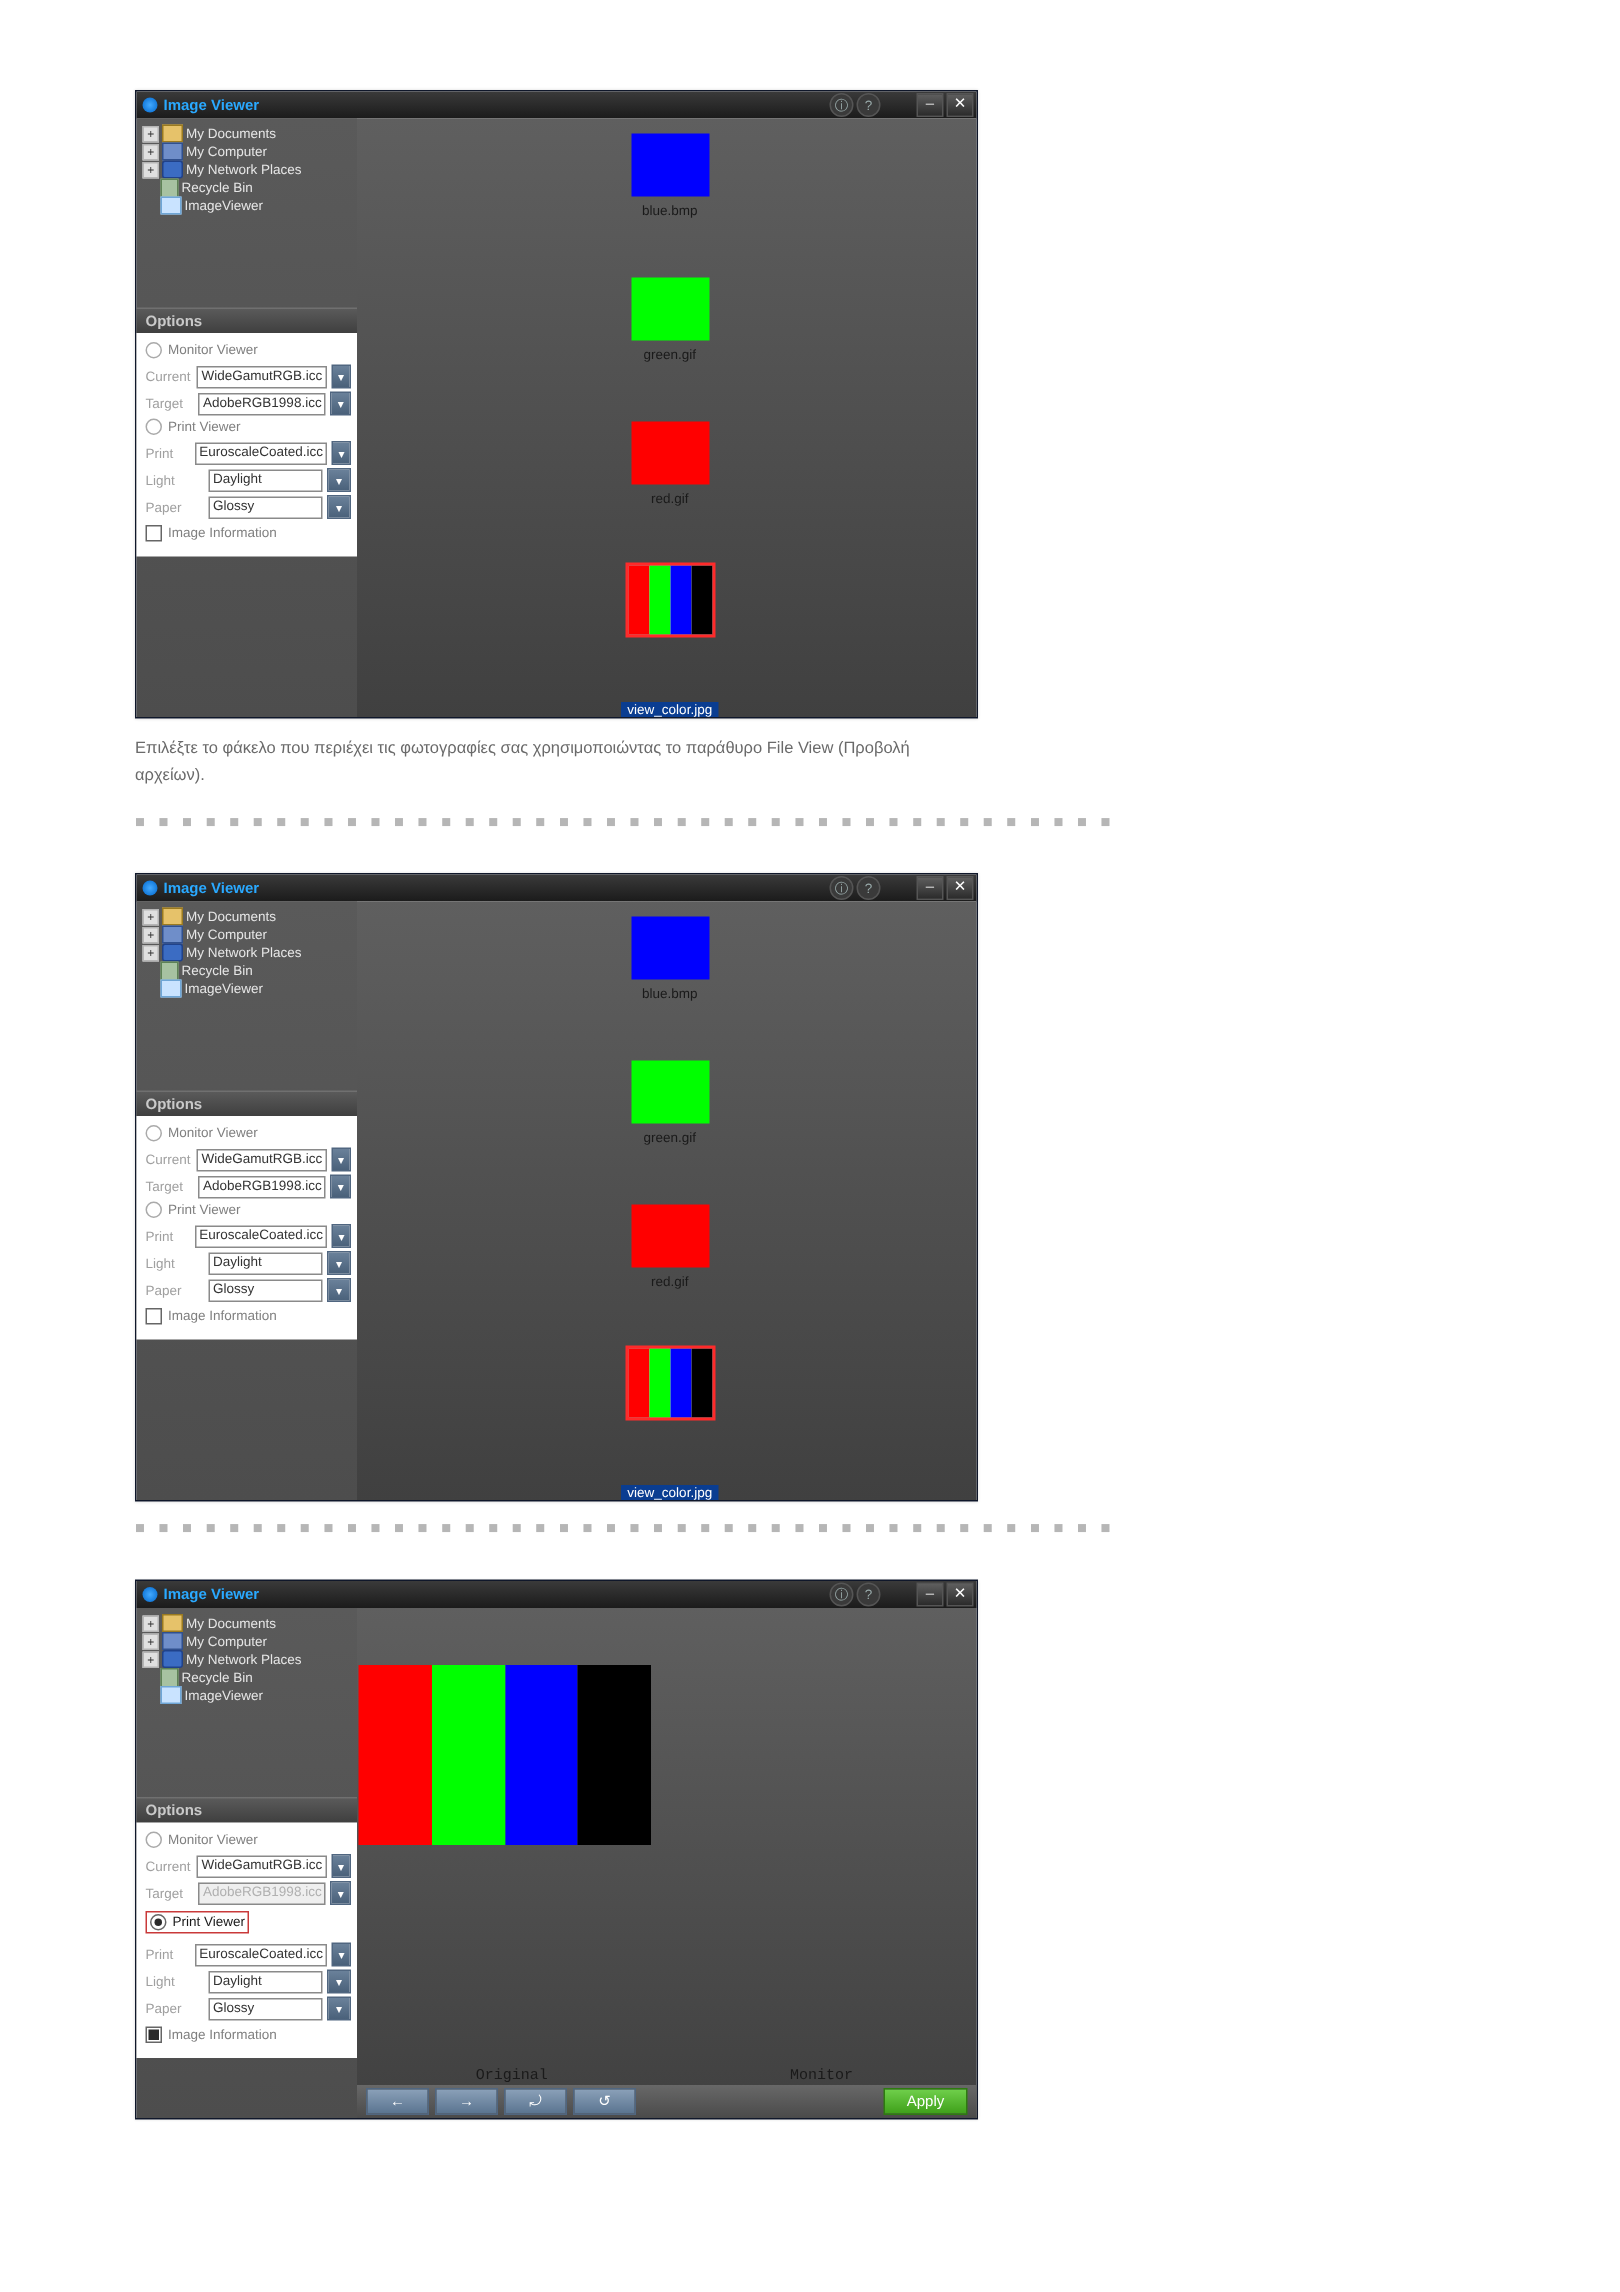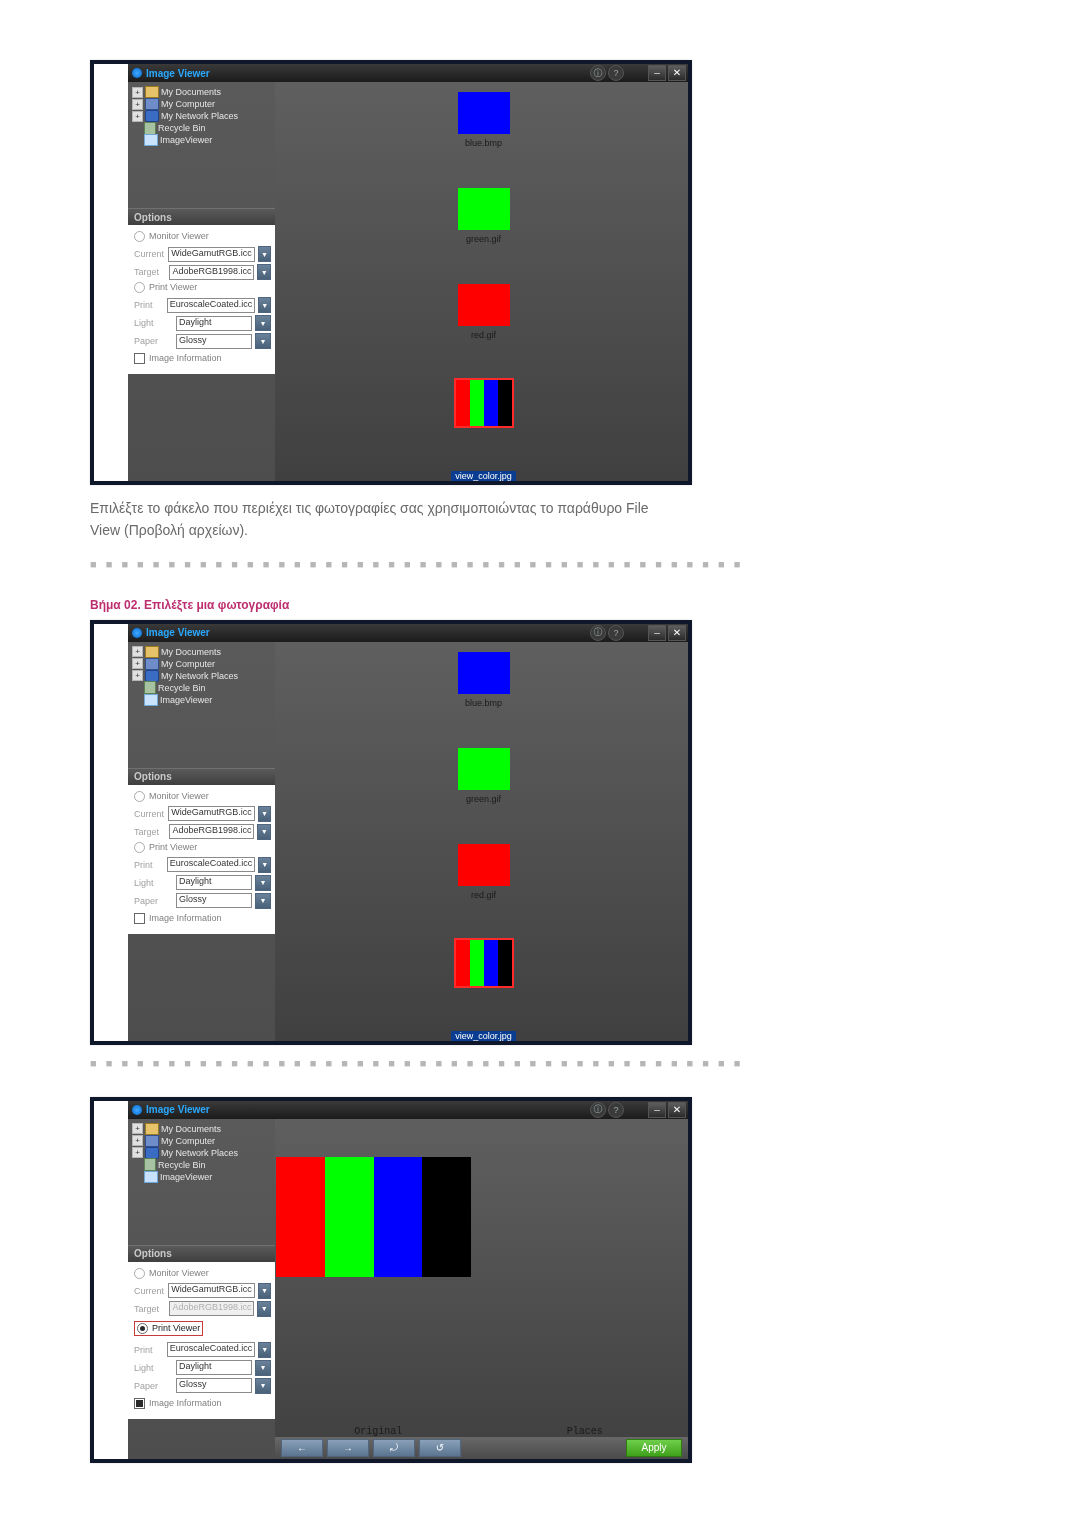--- a/index.html
+++ b/index.html
@@ -9,25 +9,24 @@
     color: #5a5a5a;
     font-size: 11px;
   }
   .page {
     width: 1080px;
     padding: 60px 90px 80px 90px;
     box-sizing: border-box;
   }
   .app-window {
     width: 560px;
-    border: 4px solid #0f172a;
+    border: 1px solid #0f172a;
     background: #fff;
     margin-bottom: 12px;
     box-shadow: 0 0 2px rgba(0,0,0,0.15);
-    padding-left: 34px;
   }
   .app-titlebar {
     height: 18px;
     background: linear-gradient(#3a3a3a, #1b1b1b);
     display: flex;
     align-items: center;
     color: #1aa8ff;
     font-size: 10px;
     padding: 0 4px;
     position: relative;
@@ -188,21 +187,21 @@
   }
   .thumb-img.stripes span { flex:1; display:block; }
   .stripe-r { background:#ff0000;} .stripe-g{background:#00ff00;} .stripe-b{background:#0000ff;} .stripe-k{background:#000000;}
   .thumb-label {
     color: #1a1a1a; font-size: 9px;
     background: transparent;
   }
   .thumb.selected .thumb-img { outline: 2px solid #ff2a2a; }
   .thumb.selected .thumb-label { background: #0a3d91; color: #fff; padding: 0 4px; margin-top: 41px; }
   .para {
-    font-size: 14px;
+    font-size: 11px;
     color: #6a6a6a;
     margin: 8px 0 16px 0;
     line-height: 1.6;
     max-width: 560px;
   }
   .dot-sep {
     margin: 8px 0 28px 0;
     letter-spacing: 3px;
     color: #b6b6b6;
     font-size: 11px;
@@ -378,21 +377,20 @@
               <span class="thumb-label">view_color.jpg</span>
             </div>
         </div>
       </div>
     </div>
   </div>
 
   <div class="para">Επιλέξτε το φάκελο που περιέχει τις φωτογραφίες σας χρησιμοποιώντας το παράθυρο File View (Προβολή αρχείων).</div>
   <div class="dot-sep">■  ■  ■  ■  ■  ■  ■  ■  ■  ■  ■  ■  ■  ■  ■  ■  ■  ■  ■  ■  ■  ■  ■  ■  ■  ■  ■  ■  ■  ■  ■  ■  ■  ■  ■  ■  ■  ■  ■  ■  ■  ■</div>
 
-  <div class="step-heading">Βήμα 02. Επιλέξτε μια φωτογραφία</div>
 
   <div class="app-window">
     <div class="app-titlebar">
       <span class="title-star"></span>
       <span class="title-text">Image Viewer</span>
       <div class="title-right">
         <span class="round-btn">ⓘ</span>
         <span class="round-btn">?</span>
         <span style="width:20px"></span>
         <span class="win-btn">–</span>
@@ -586,21 +584,21 @@
               <span class="stripe-r"></span>
                 <span class="stripe-g"></span>
                 <span class="stripe-b"></span>
                 <span class="stripe-k"></span>
             </div>
           </div>
           <div class="preview-right"></div>
         </div>
         <div class="column-labels">
           <div>Original</div>
-          <div>Places</div>
+          <div>Monitor</div>
         </div>
         <div class="bottom-bar">
           <span class="nav-btn">←</span>
           <span class="nav-btn">→</span>
           <span class="nav-btn">⤾</span>
           <span class="nav-btn">↺</span>
           <span class="apply-btn">Apply</span>
         </div>
       </div>
     </div>

